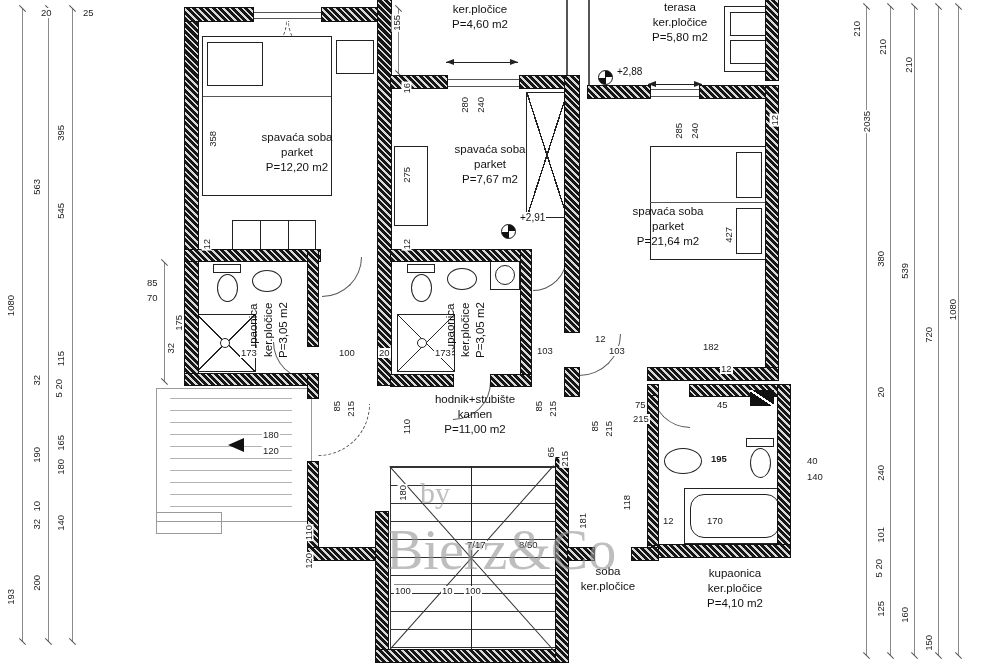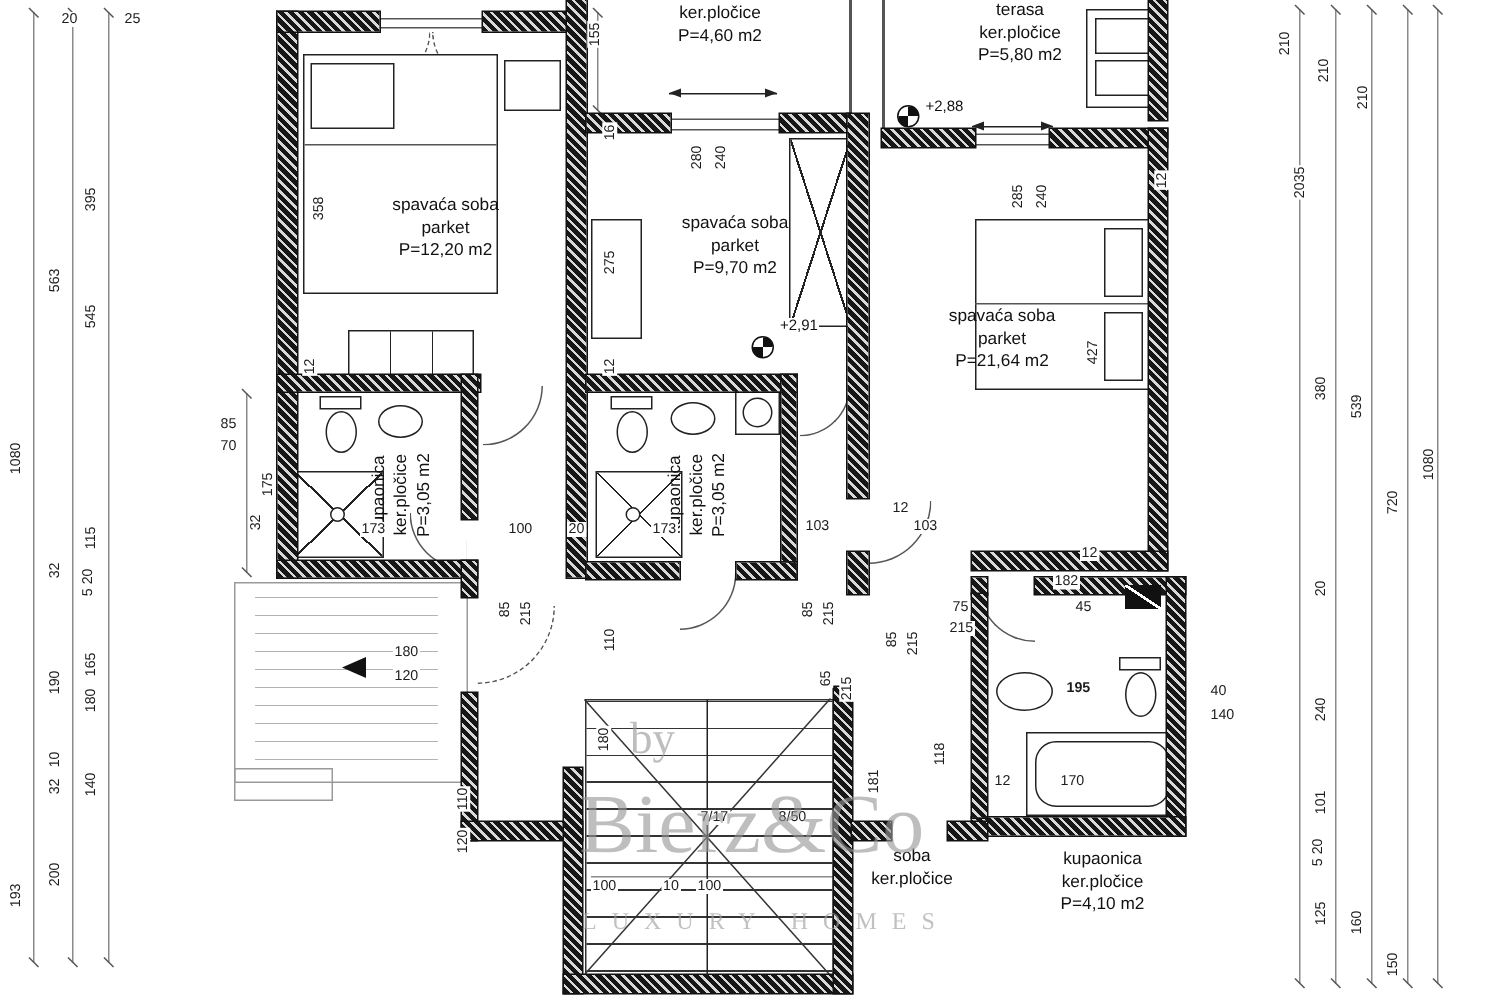--- a/index.html
+++ b/index.html
@@ -199,36 +199,41 @@
     <span>P=4,60 m2</span>
   </div>
   <div class="room-label" style="left:608px;top:0;width:144px">
     <span>terasa</span>
     <span>ker.pločice</span>
     <span>P=5,80 m2</span>
   </div>
   <div class="room-label" style="left:418px;top:142px;width:144px">
     <span>spavaća soba</span>
     <span>parket</span>
-    <span>P=9,70 m2</span>
+    <span>P=7,67 m2</span>
   </div>
   <div class="room-label" style="left:596px;top:204px;width:144px">
     <span>spavaća soba</span>
     <span>parket</span>
     <span>P=21,64 m2</span>
   </div>
   <div class="room-label v" style="left:246px;top:278px;width:54px;height:104px">
     <span>kupaonica</span>
     <span>ker.pločice</span>
     <span>P=3,05 m2</span>
   </div>
   <div class="room-label v" style="left:443px;top:278px;width:54px;height:104px">
     <span>kupaonica</span>
     <span>ker.pločice</span>
     <span>P=3,05 m2</span>
+  </div>
+  <div class="room-label" style="left:395px;top:392px;width:160px">
+    <span>hodnik+stubište</span>
+    <span>kamen</span>
+    <span>P=11,00 m2</span>
   </div>
   <div class="room-label" style="left:556px;top:564px;width:104px">
     <span>soba</span>
     <span>ker.pločice</span>
   </div>
   <div class="room-label" style="left:668px;top:566px;width:134px">
     <span>kupaonica</span>
     <span>ker.pločice</span>
     <span>P=4,10 m2</span>
   </div>
@@ -267,21 +272,21 @@
       <span class="dim v" style="left: 690px; top: 122px;">240</span>
       <span class="dim v" style="left: 724px; top: 226px;">427</span>
       <span class="dim v" style="left: 770px; top: 114px;">12</span>
       <span class="dim" style="left: 240px; top: 348px;">173</span>
       <span class="dim" style="left: 338px; top: 348px;">100</span>
       <span class="dim" style="left: 378px; top: 348px;">20</span>
       <span class="dim" style="left: 434px; top: 348px;">173</span>
       <span class="dim" style="left: 594px; top: 334px;">12</span>
       <span class="dim" style="left: 536px; top: 346px;">103</span>
       <span class="dim" style="left: 608px; top: 346px;">103</span>
-      <span class="dim" style="left: 702px; top: 342px; margin-top: 41px;">182</span>
+      <span class="dim" style="left: 702px; top: 342px;">182</span>
       <span class="dim" style="left: 720px; top: 364px;">12</span>
       <span class="dim v" style="left: 332px; top: 400px;">85</span>
       <span class="dim v" style="left: 346px; top: 400px;">215</span>
       <span class="dim v" style="left: 402px; top: 418px;">110</span>
       <span class="dim" style="left: 262px; top: 430px;">180</span>
       <span class="dim" style="left: 262px; top: 446px;">120</span>
       <span class="dim v" style="left: 534px; top: 400px;">85</span>
       <span class="dim v" style="left: 548px; top: 400px;">215</span>
       <span class="dim v" style="left: 546px; top: 446px;">65</span>
       <span class="dim v" style="left: 560px; top: 450px;">215</span>
@@ -317,15 +322,14 @@
       <span class="dim v" style="left: 876px; top: 464px;">240</span>
       <span class="dim v" style="left: 876px; top: 526px;">101</span>
       <span class="dim v" style="left: 874px; top: 558px;">5 20</span>
       <span class="dim v" style="left: 876px; top: 600px;">125</span>
       <span class="dim v" style="left: 900px; top: 606px;">160</span>
       <span class="dim v" style="left: 924px; top: 634px;">150</span>
     </div>
 
   <div class="wm wm-by" style="left:420px;top:476px">by</div>
   <div class="wm wm-name" style="left:386px;top:518px">Bierz&amp;Co</div>
-  <div class="wm wm-tag" style="left:388px;top:606px">LUXURY HOMES</div>
 
 </div>
 
 </body></html>

